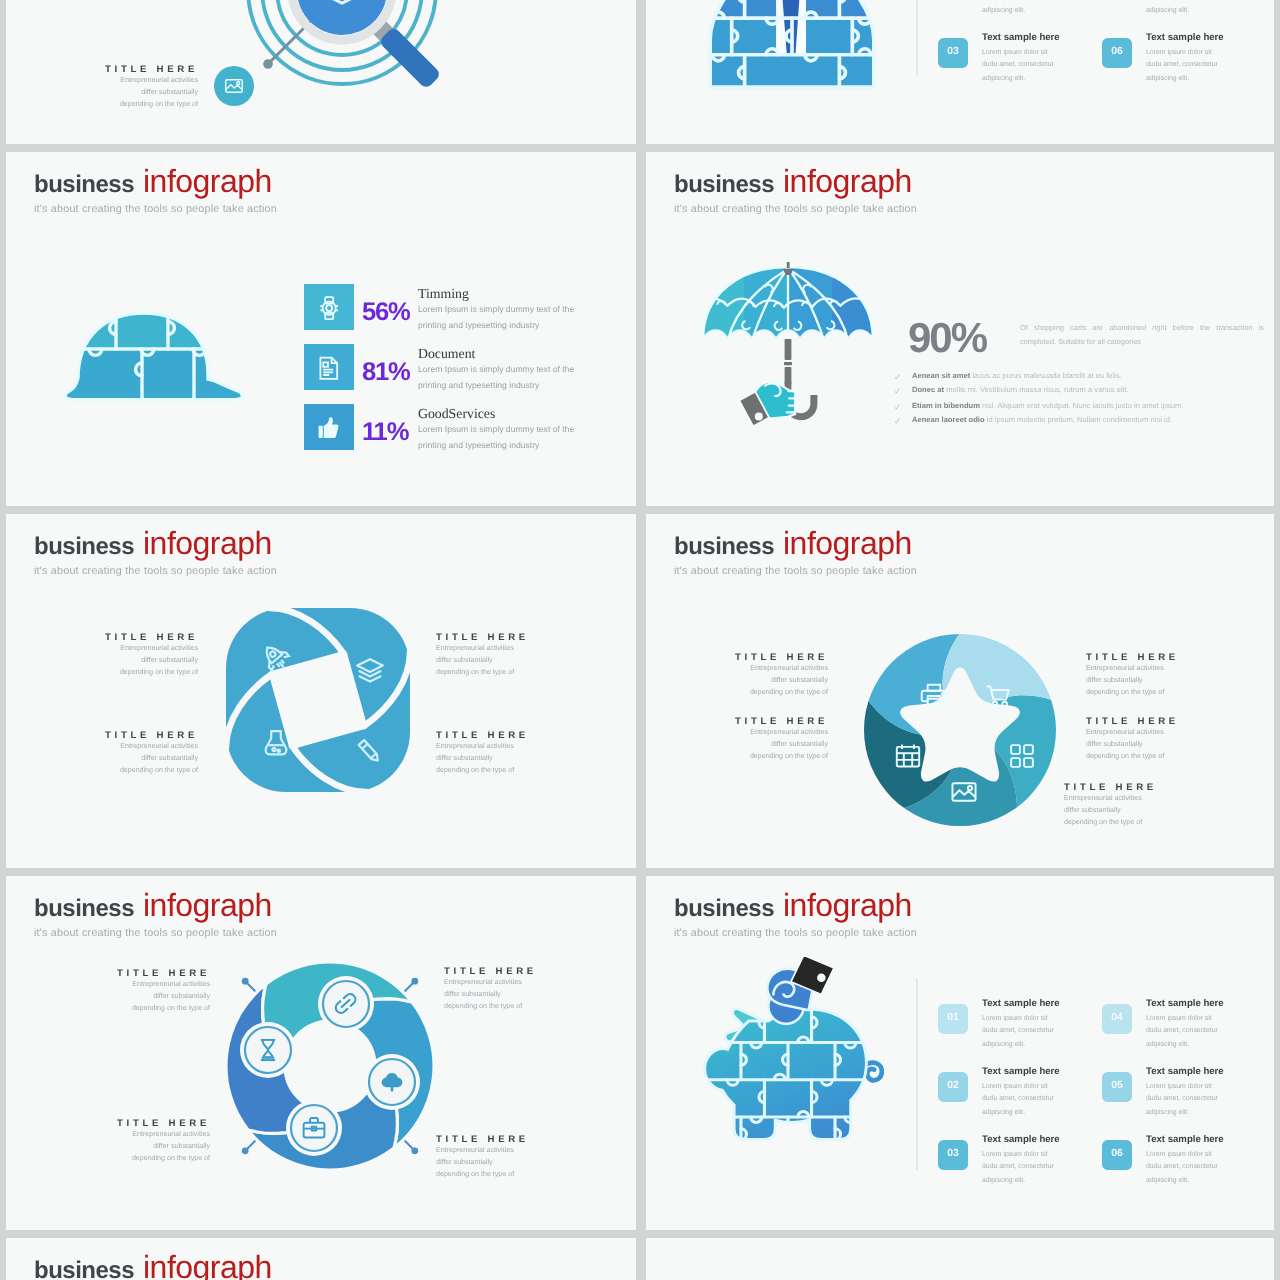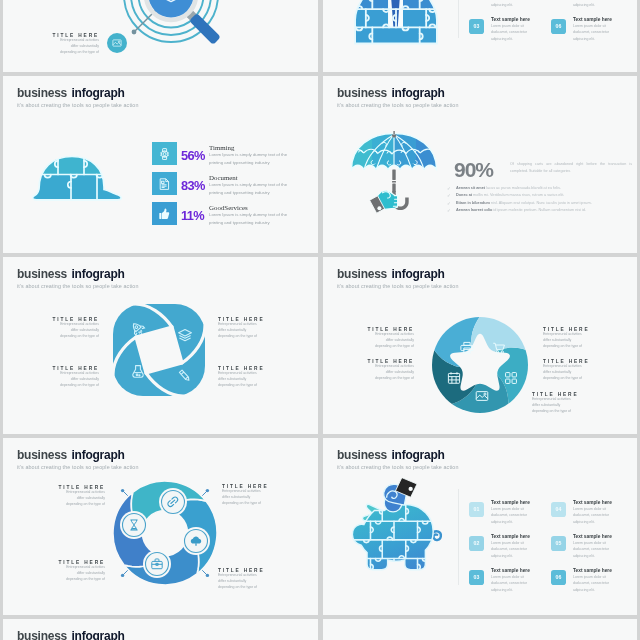--- a/index.html
+++ b/index.html
@@ -13,21 +13,21 @@
   .cR{left:323px;width:314px;}
   .r0{top:-109px;height:181px;}
   .r1{top:76px;height:177px;}
   .r2{top:257px;height:177px;}
   .r3{top:438px;height:177px;}
   .r4{top:619px;height:177px;}
 
   
   .brand{position:absolute;left:14px;top:7px;white-space:nowrap;}
   .brand .b1{font-size:12px;font-weight:700;color:#3f464a;letter-spacing:-0.25px;}
-  .brand .b2{font-size:12px;font-weight:700;color:#0f172a;letter-spacing:-0.25px;}
+  .brand .b2{font-size:16px;font-weight:400;color:#b91c1c;letter-spacing:-0.25px;}
   .brand .sub{display:block;margin-top:1px;font-size:5.4px;color:#a4acb1;letter-spacing:0.1px;}
 
   
   .pctrow{position:absolute;left:149px;height:23px;}
   .pctsq{position:absolute;left:0;top:0;width:25px;height:23px;}
   .pctnum{position:absolute;left:29px;top:6px;font-size:12.8px;font-weight:700;color:#6d28d9;letter-spacing:-0.6px;}
   .pcttitle{position:absolute;left:57px;top:1.5px;font-size:6.9px;color:#33383b;font-family:"Liberation Serif",serif;white-space:nowrap;}
   .pctdesc{position:absolute;left:57px;top:9px;width:80px;font-size:4.3px;color:#9ba3a8;line-height:1.8;}
 
   
@@ -113,21 +113,21 @@
           <div class="pctsq" style="background:#40abd4">
             <svg style="position:absolute;left:7px;top:5.5px" width="11.2" height="12.4" viewBox="0 0 11.2 12.4">
               <g fill="none" stroke="#eafcff" stroke-width="0.9">
                 <path d="M1.2 0.8 h5.6 l2.8 2.8 v7.8 h-8.4 z"></path>
                 <path d="M6.8 0.8 v2.8 h2.8"></path>
                 <rect x="2.6" y="3.2" width="2.4" height="2.2"></rect>
                 <path d="M2.6 6.8 h5 M2.6 8.2 h5 M2.6 9.5 h3"></path>
               </g>
             </svg>
           </div>
-          <div class="pctnum">83%</div>
+          <div class="pctnum">81%</div>
           <div class="pcttitle">Document</div>
           <div class="pctdesc">Lorem Ipsum is simply dummy text of the printing and typesetting industry</div>
         </div>
         <div class="pctrow" style="top: 126px;">
           <div class="pctsq" style="background:#3a9ed3">
             <svg style="position:absolute;left:7px;top:5.5px" width="11.2" height="12.4" viewBox="0 0 11.2 12.4">
               <g fill="#eafcff">
                 <path d="M2.9 4.9 c1.6 -0.5 2.6 -2 2.7 -3.6 c0.05 -0.8 1.4 -1.0 1.7 -0.1 c0.35 1.0 0.1 2.1 -0.3 3.0 h2.2 c0.8 0 1.2 0.7 1.0 1.3 l-1.2 4.6 c-0.15 0.6 -0.6 0.9 -1.2 0.9 h-4.9 z"></path>
                 <rect x="0.3" y="4.9" width="2.1" height="6.1" rx="0.4"></rect>
               </g>

